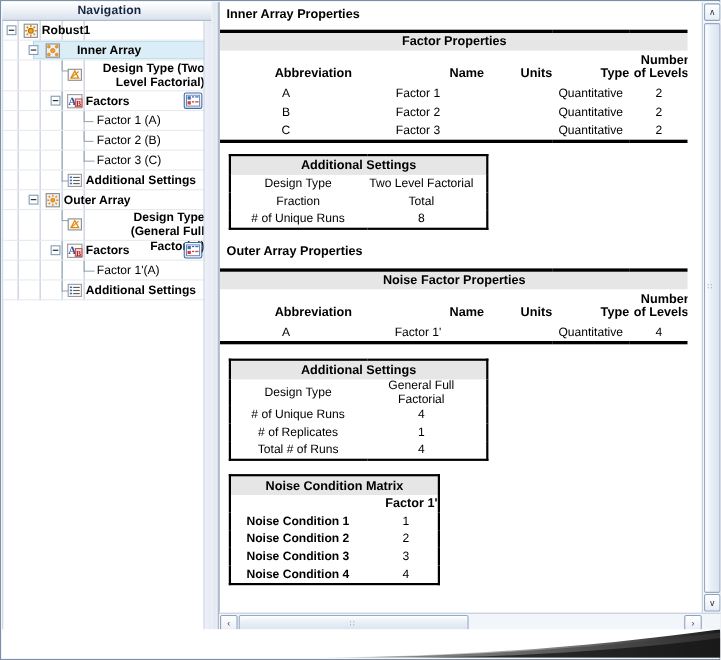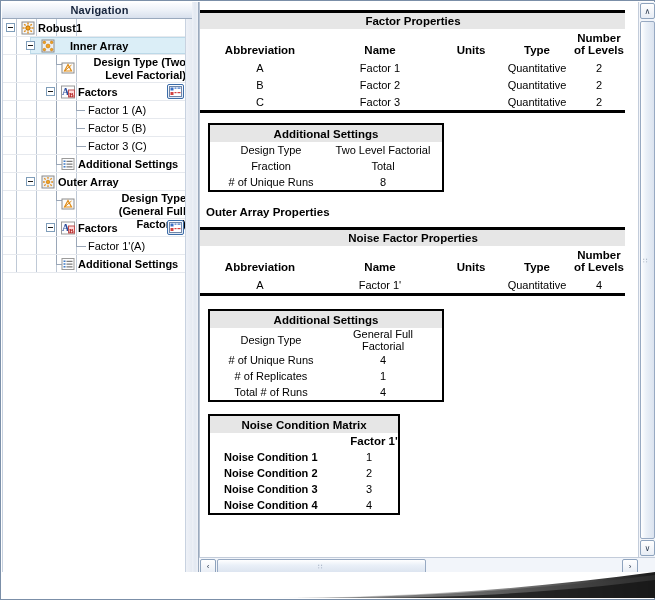--- a/index.html
+++ b/index.html
@@ -153,21 +153,21 @@
   .rpt .titlerow td {
     background: #e6e6e6;
     font-weight: bold;
     text-align: center;
     height: 16px;
     font-size: 11.5px;
     border-top: 3px solid #000;
   }
   .rpt .hdrrow td {
     font-weight: bold;
-    text-align: center;
+    text-align: right;
     vertical-align: bottom;
     padding: 3px 0 3px 0;
     line-height: 12px;
     font-size: 11.5px;
   }
   .rpt .datarow td {
     text-align: center;
     height: 17px;
     font-size: 11px;
   }
@@ -357,21 +357,21 @@
           <div class="tee" style="left:53px;top:0;bottom:0;"></div>
           <div class="tee" style="left:73px;top:0;height:9px;"></div>
           <div class="dash" style="left:73px;top:9px;width:9px;"></div>
           <span class="rowlabel" style="left:85px;">Factor 1 (A)</span>
         </div>
 
         <div class="tree-row">
           <div class="tee" style="left:53px;top:0;bottom:0;"></div>
           <div class="tee" style="left:73px;top:0;height:9px;"></div>
           <div class="dash" style="left:73px;top:9px;width:9px;"></div>
-          <span class="rowlabel" style="left:85px;">Factor 5 (B)</span>
+          <span class="rowlabel" style="left:85px;">Factor 2 (B)</span>
         </div>
 
         <div class="tree-row">
           <div class="tee" style="left:53px;top:0;bottom:0;"></div>
           <div class="elbow" style="left:73px;top:0;height:9px;width:9px;"></div>
           <span class="rowlabel" style="left:85px;">Factor 3 (C)</span>
         </div>
 
         <div class="tree-row">
           <div class="elbow" style="left:53px;top:0;height:9px;width:7px;"></div>
@@ -486,20 +486,21 @@
 
     <div id="nav-scroll"></div>
   </div>
 
   <div id="splitter"></div>
 
   <div id="main-panel">
 
     <div id="main-content">
 
+      <div class="section-title">Inner Array Properties</div>
 
       <table class="rpt" style="margin-top:8px; width:426px;">
         <tbody>
             <tr class="titlerow">
           <td colspan="5">Factor Properties</td>
         </tr>
         <tr class="hdrrow">
           <td style="width:120px;">Abbreviation</td>
           <td style="width:120px;">Name</td>
           <td style="width:62px;">Units</td>

